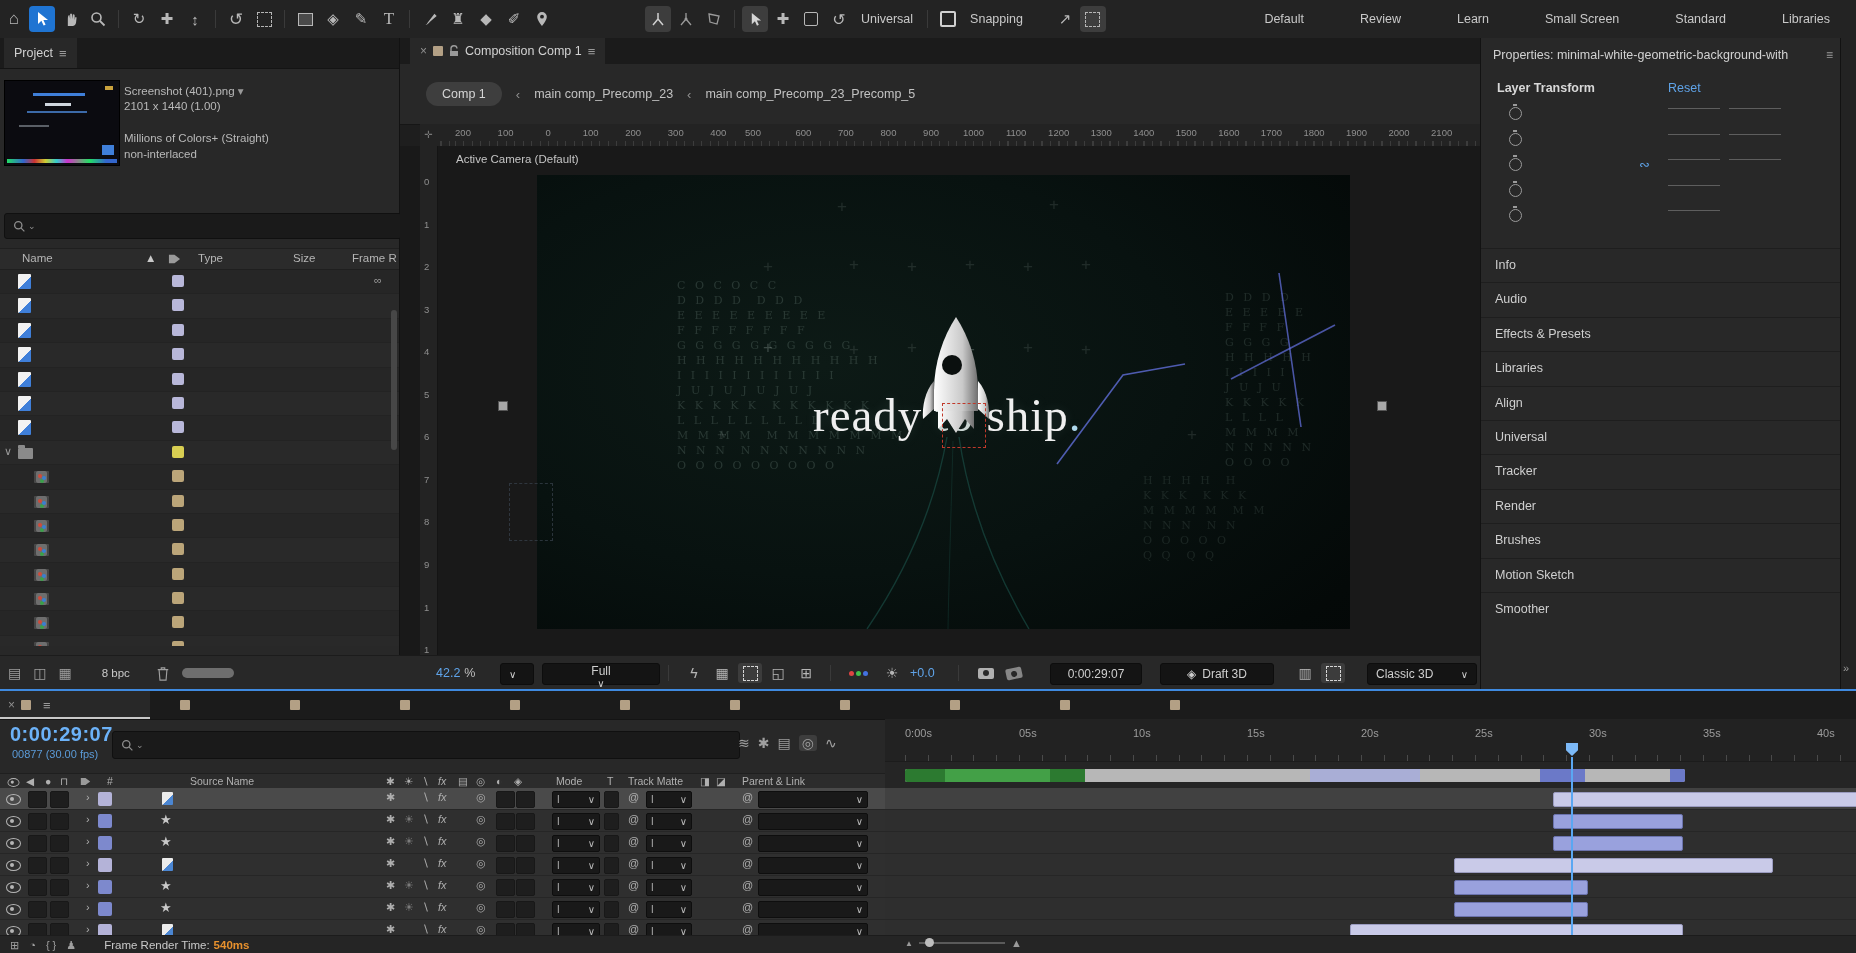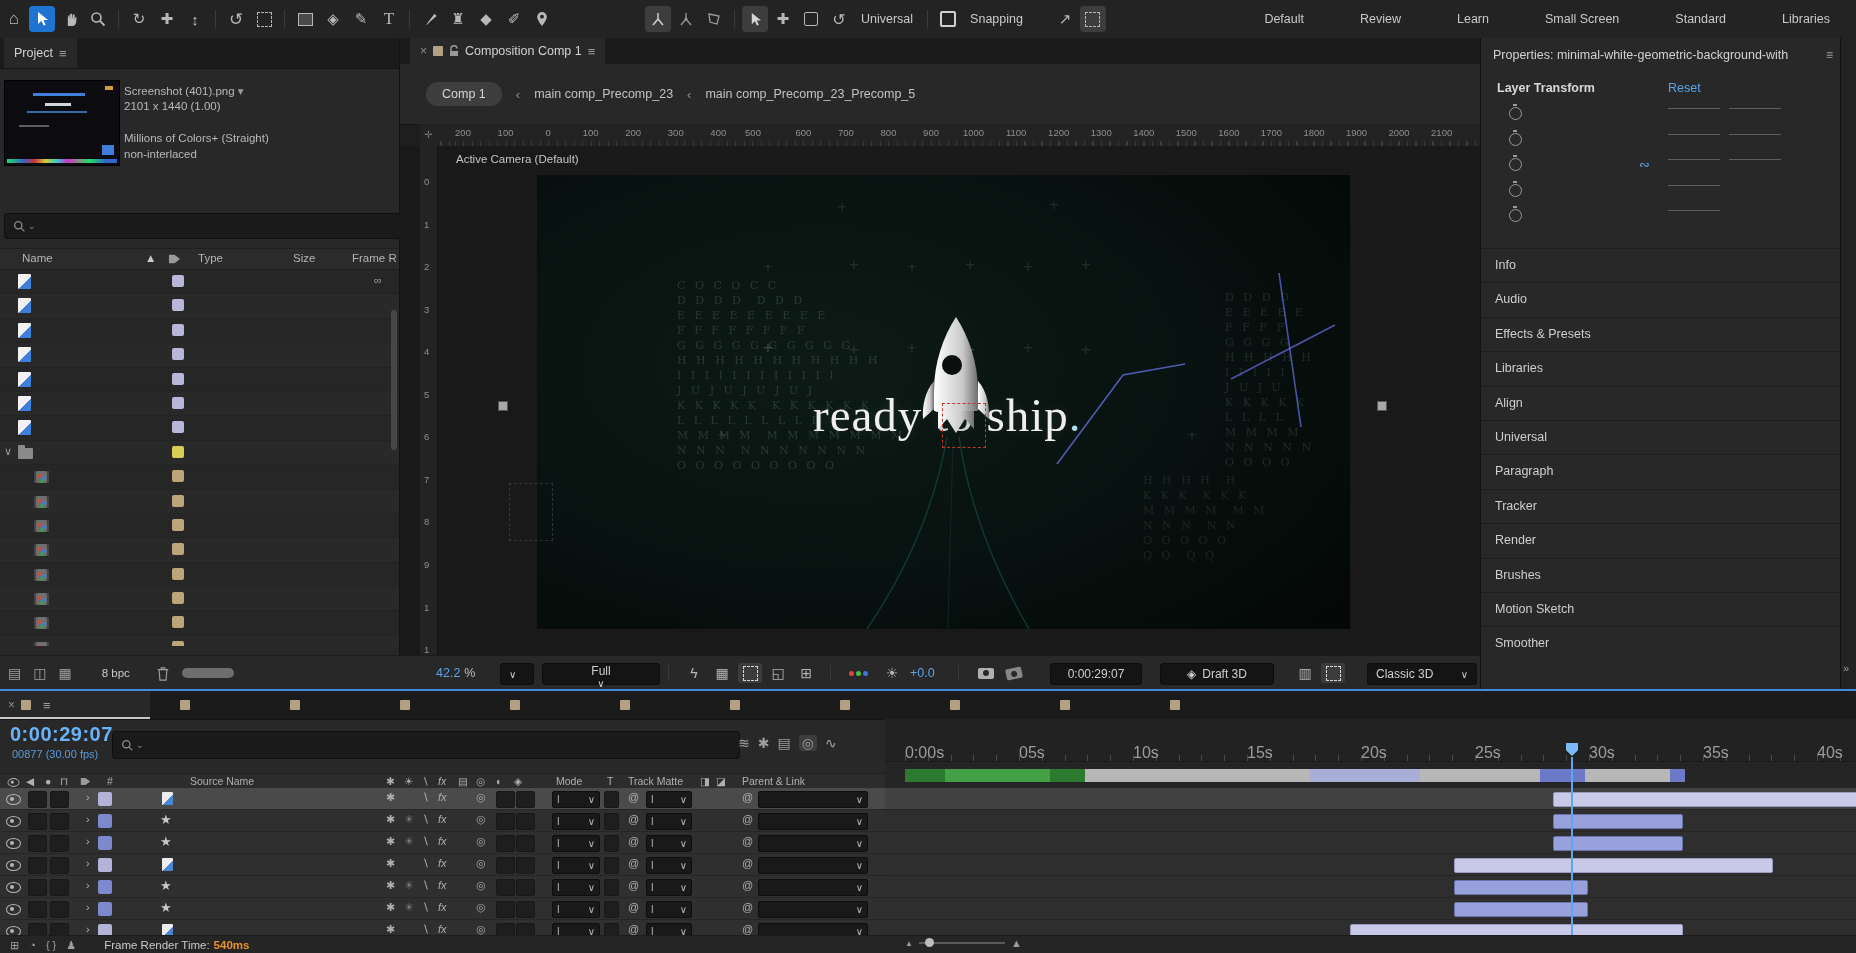--- a/index.html
+++ b/index.html
@@ -180,21 +180,21 @@
       color:#b8b8b8;font-size:10px;display:flex;align-items:center;justify-content:space-between;padding:0 4px;}
   .fi-jpg{position:absolute;left:162px;top:3.5px;width:11px;height:13px;
           background:linear-gradient(135deg,#ececec 55%,#4b86d2 55%);border-radius:1px;}
   .star{position:absolute;left:160px;top:2px;color:#c9c9c9;font-size:13px;}
   .i-eye{position:absolute;left:6px;top:6px;width:13px;height:9px;border:1.4px solid #b5b5b5;border-radius:50%;}
   .i-eye::after{content:'';position:absolute;left:3px;top:1.5px;width:4px;height:4px;border-radius:50%;background:#b5b5b5;}
 
   .tl-track{position:absolute;left:885px;top:28px;width:971px;height:216px;background:#252525;overflow:hidden;}
   .trk-ruler{position:absolute;left:0;top:0;width:971px;height:42px;background:#222;
      border-bottom:1px solid #1c1c1c;}
-  .trk-ruler span{position:absolute;top:25px;color:#9c9c9c;font-size:16px;}
+  .trk-ruler span{position:absolute;top:8px;color:#9c9c9c;font-size:11px;}
   .trk-ruler .ticks{position:absolute;left:20px;right:0;bottom:0;height:6px;
      background:repeating-linear-gradient(90deg,#4a4a4a 0 1px,transparent 1px 22.8px);}
   .ovbar{position:absolute;left:20px;top:50px;width:780px;height:13px;background:#b7b7b7;border-radius:2px;overflow:hidden;}
   .ovseg{position:absolute;top:0;height:13px;}
   .trows{position:absolute;left:0;top:69px;width:971px;}
   .trow{position:relative;height:21px;background:#2e2e2e;border-bottom:1px solid #262626;}
   .trow.sel{background:#414141;}
   .bar{position:absolute;top:4px;height:13px;border-radius:2px;}
   .bar-light{background:#c9cae8;border:1px solid #9a9bc0;} .bar-blue{background:#99a1dd;border:1px solid #6b73ad;}
   .playhead{position:absolute;left:686px;top:38px;width:2px;height:178px;background:#5aa7f2;}
@@ -704,21 +704,20 @@
           <span class="rp-val rp-v1"></span>
         </div>
       </div>
     <div class="rp-panels" id="rp-panels">
         <div class="rp-panel">Info</div>
         <div class="rp-panel">Audio</div>
         <div class="rp-panel">Effects &amp; Presets</div>
         <div class="rp-panel">Libraries</div>
         <div class="rp-panel">Align</div>
         <div class="rp-panel">Universal</div>
-        <div class="rp-panel">Paragraph</div>
         <div class="rp-panel">Tracker</div>
         <div class="rp-panel">Render</div>
         <div class="rp-panel">Brushes</div>
         <div class="rp-panel">Motion Sketch</div>
         <div class="rp-panel">Smoother</div>
       </div>
   </div>
   <div class="rail">
     <span class="more">»</span>
   </div>

